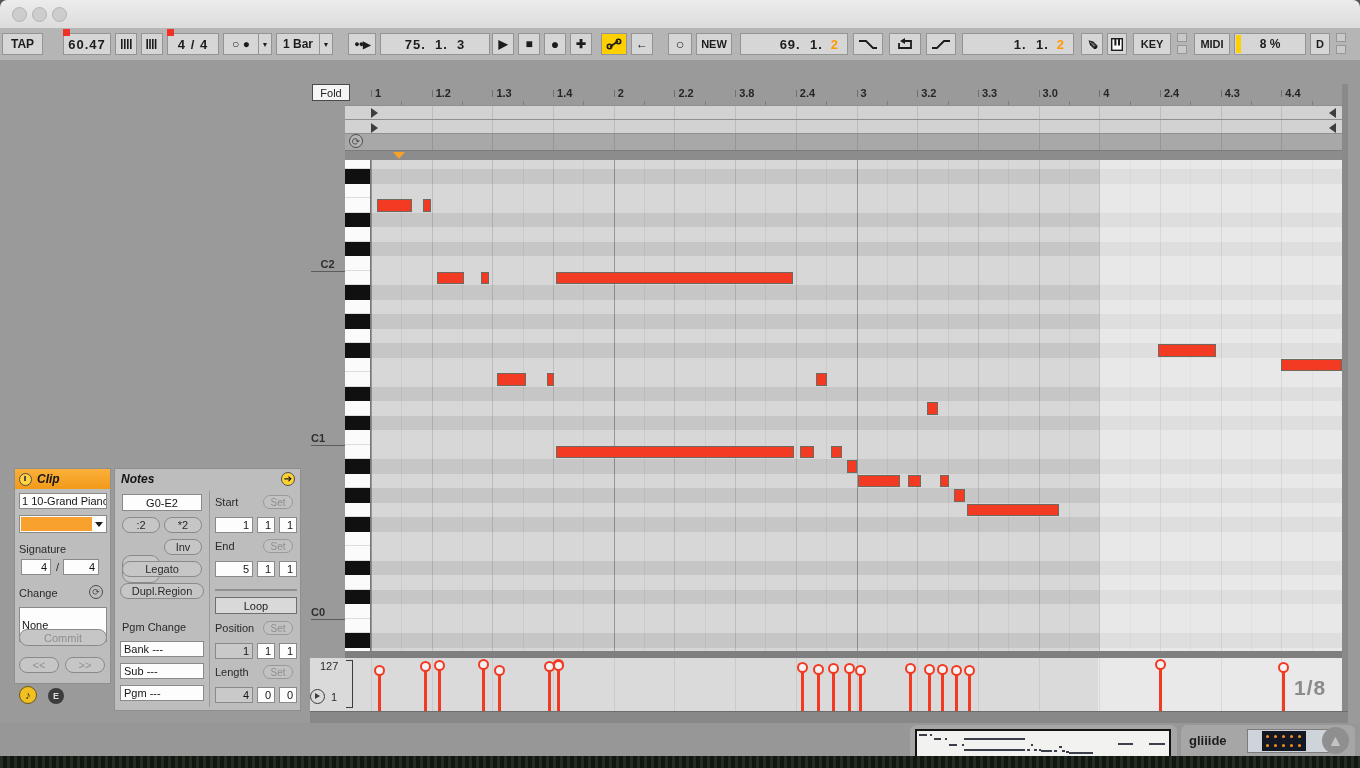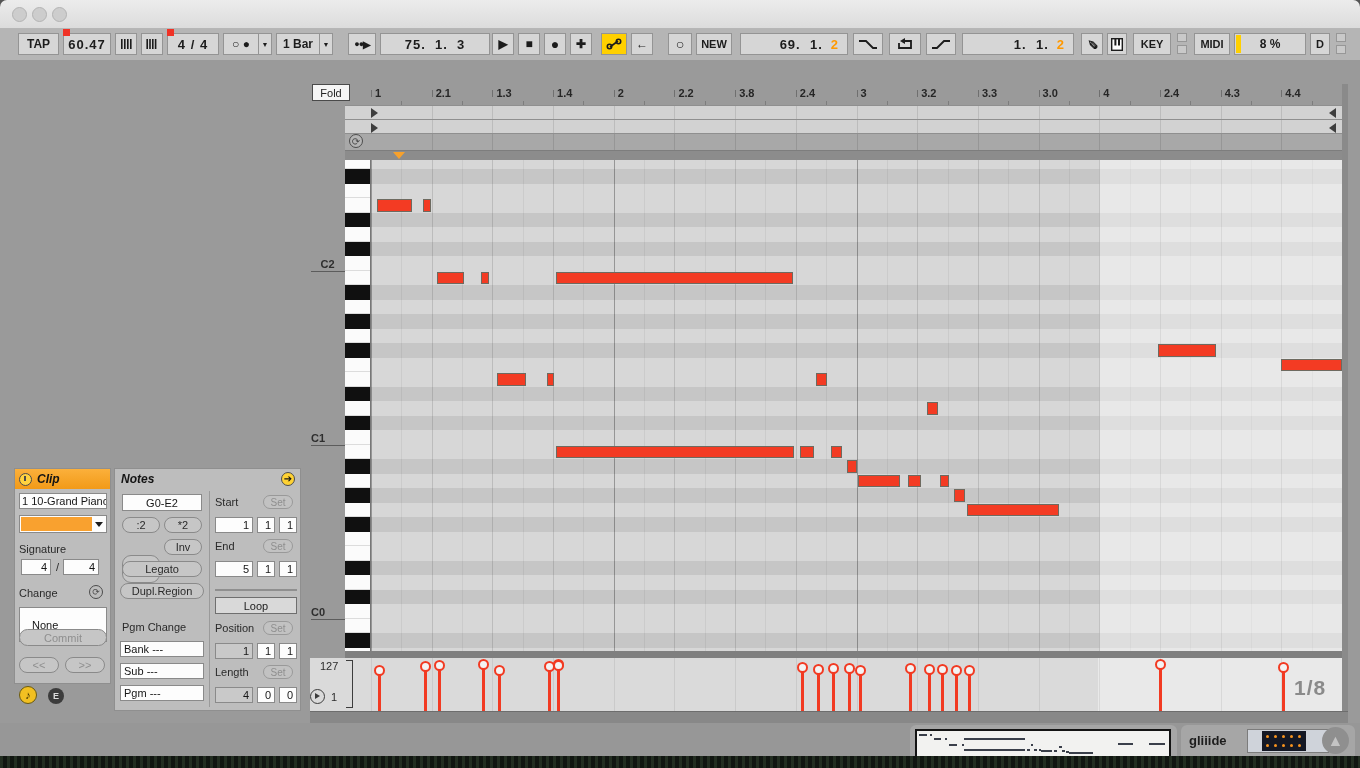--- a/index.html
+++ b/index.html
@@ -116,21 +116,21 @@
 </head>
 <body>
 
 <div class="abs" id="titlebar">
   <div class="abs traffic" style="left:12px"></div>
   <div class="abs traffic" style="left:32px"></div>
   <div class="abs traffic" style="left:52px"></div>
 </div>
 
 <div class="abs" id="toolbar">
-  <div class="tbtn" style="left:18px;width:41px">TAP</div>
+  <div class="tbtn" style="left:2px;width:41px">TAP</div>
   <div class="abs redcorner" style="left:63px"></div>
   <div class="tbtn tdisp" style="left:63px;width:48px">60.47</div>
   <div class="tbtn" style="left:115px;width:22px">
     <svg width="12" height="12" viewBox="0 0 12 12">
         <g fill="#1c1c1c">
           <rect x="1" y="1" width="1.6" height="10"></rect>
           <rect x="4" y="1" width="1.6" height="10"></rect>
           <rect x="7" y="1" width="1.6" height="10"></rect>
           <rect x="10" y="1" width="1.6" height="10"></rect>
         </g>
@@ -212,21 +212,21 @@
 </div>
 
 <div class="abs" id="main"></div>
 
 <div class="abs" id="fold-btn">Fold</div>
 <div class="abs" id="ruler">
     <div class="rtick" style="position: absolute; left: 26px; top: 6px; height: 7px;"></div>
     <div class="rlab" style="position: absolute; left: 30px;">1</div>
     <div class="rtick" style="position: absolute; left: 56.3438px; top: 17px; height: 4px; background: rgb(125, 125, 125);"></div>
     <div class="rtick" style="position: absolute; left: 86.6875px; top: 6px; height: 7px;"></div>
-    <div class="rlab" style="position: absolute; left: 90.6875px;">2.1</div>
+    <div class="rlab" style="position: absolute; left: 90.6875px;">1.2</div>
     <div class="rtick" style="position: absolute; left: 117.031px; top: 17px; height: 4px; background: rgb(125, 125, 125);"></div>
     <div class="rtick" style="position: absolute; left: 147.375px; top: 6px; height: 7px;"></div>
     <div class="rlab" style="position: absolute; left: 151.375px;">1.3</div>
     <div class="rtick" style="position: absolute; left: 177.719px; top: 17px; height: 4px; background: rgb(125, 125, 125);"></div>
     <div class="rtick" style="position: absolute; left: 208.062px; top: 6px; height: 7px;"></div>
     <div class="rlab" style="position: absolute; left: 212.062px;">1.4</div>
     <div class="rtick" style="position: absolute; left: 238.406px; top: 17px; height: 4px; background: rgb(125, 125, 125);"></div>
     <div class="rtick" style="position: absolute; left: 268.75px; top: 6px; height: 7px;"></div>
     <div class="rlab" style="position: absolute; left: 272.75px;">2</div>
     <div class="rtick" style="position: absolute; left: 299.094px; top: 17px; height: 4px; background: rgb(125, 125, 125);"></div>
@@ -509,21 +509,21 @@
   <div class="swatch-field" style="left:4px;top:46px;width:88px;height:18px">
     <span class="swatch"></span>
     <span class="ddarrow"></span>
   </div>
   <div class="plab" style="left:4px;top:74px">Signature</div>
   <div class="numbox" style="left:6px;top:90px;width:30px;height:16px">4</div>
   <div class="plab" style="left:41px;top:92px">/</div>
   <div class="numbox" style="left:48px;top:90px;width:36px;height:16px">4</div>
   <div class="plab" style="left:4px;top:118px">Change</div>
   <div class="abs" style="left:74px;top:116px;width:14px;height:14px;border:1.5px solid #4c4c4c;border-radius:50%;font-size:9px;line-height:12px;text-align:center;color:#4c4c4c;box-sizing:border-box;position:absolute">⟳</div>
-  <div class="pfield" style="left:4px;top:138px;width:88px;height:35px;padding-left:12px">None</div>
+  <div class="pfield" style="left:4px;top:138px;width:88px;height:35px;padding-left:2px">None</div>
   <div class="pill dis" style="left:4px;top:160px;width:88px;height:17px">Commit</div>
   <div class="pill dis" style="left:4px;top:188px;width:40px;height:16px">&lt;&lt;</div>
   <div class="pill dis" style="left:50px;top:188px;width:40px;height:16px">&gt;&gt;</div>
 </div>
 <div class="abs tabcirc" style="left:19px;top:686px;width:18px;height:18px;background:#f2c022;border:1px solid #6a5a10">
     <span style="font-size:11px;color:#3a2f00">♪</span>
   </div>
 <div class="abs tabcirc" style="left:48px;top:688px;width:16px;height:16px;background:#3c3c3c">
     <span style="font-size:9px;color:#dcdcdc;font-weight:bold">E</span>
   </div>

